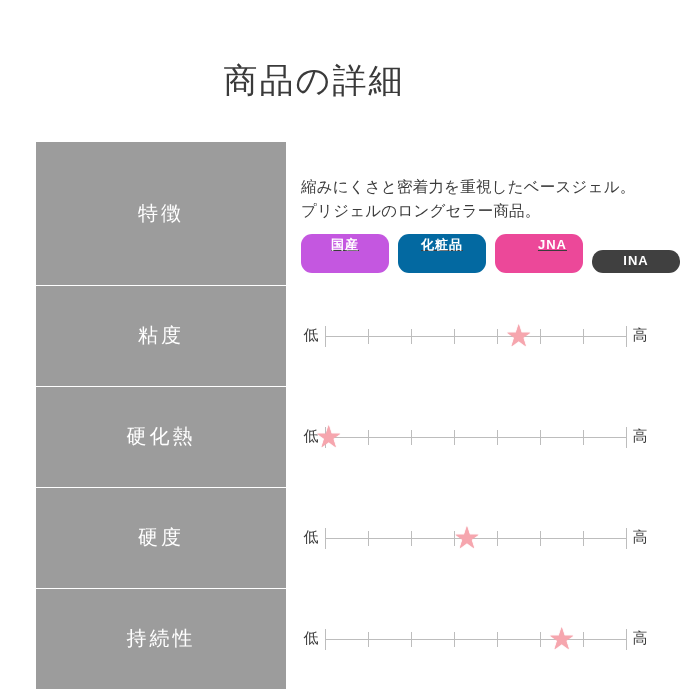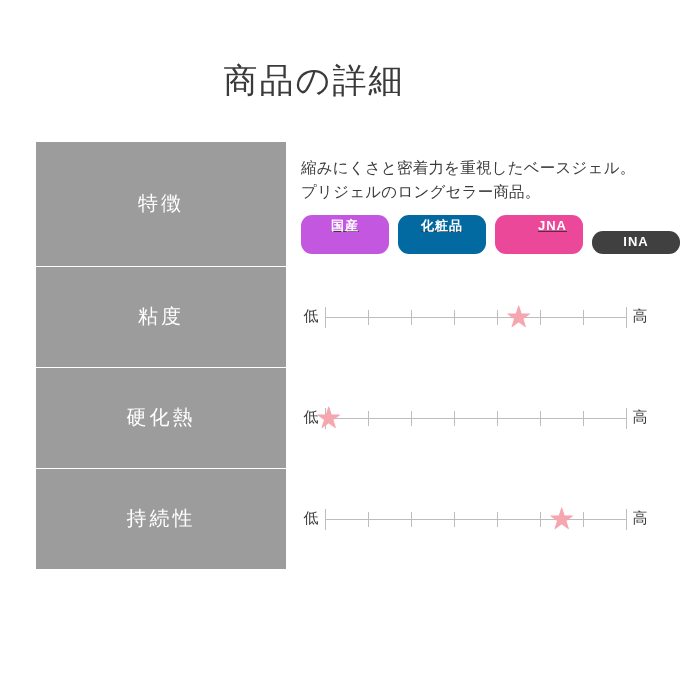--- a/index.html
+++ b/index.html
@@ -64,20 +64,21 @@
     height: 100px;
   }
   .row-feature .label-cell { height: 104px; }
   .row-scale .label-cell { height: 100px; }
 
   .feature-text {
     font-size: 15.5px;
     line-height: 1.55;
     color: #3c3c3c;
     letter-spacing: 0.2px;
+    margin-top: 19px;
   }
   .tag-row {
     display: flex;
     gap: 9px;
     margin-top: 11px;
     text-decoration: underline;
   }
   .tag {
     display: inline-block;
     border-radius: 11px;
@@ -201,20 +202,41 @@
                 <span class="tick" style="left: 57.1429%;"></span>
                 <span class="tick" style="left: 71.4286%;"></span>
                 <span class="tick" style="left: 85.7143%;"></span>
                 <span class="star" style="left: 1.42857%; color: rgb(246, 166, 174);">★</span>
               </span>
             <span class="scale-end">高</span>
           </div>
         </td>
       </tr>
 
+      <tr class="row-scale">
+        <td class="label-cell">硬度</td>
+        <td class="value-cell">
+          <div class="scale">
+            <span class="scale-end">低</span>
+            <span class="scale-track">
+                <span class="axis"></span>
+                <span class="cap left"></span>
+                <span class="cap right"></span>
+                <span class="tick" style="left: 14.2857%;"></span>
+                <span class="tick" style="left: 28.5714%;"></span>
+                <span class="tick" style="left: 42.8571%;"></span>
+                <span class="tick" style="left: 57.1429%;"></span>
+                <span class="tick" style="left: 71.4286%;"></span>
+                <span class="tick" style="left: 85.7143%;"></span>
+                <span class="star" style="left: 47.1429%; color: rgb(246, 166, 174);">★</span>
+              </span>
+            <span class="scale-end">高</span>
+          </div>
+        </td>
+      </tr>
 
       <tr class="row-scale">
         <td class="label-cell">持続性</td>
         <td class="value-cell">
           <div class="scale">
             <span class="scale-end">低</span>
             <span class="scale-track">
                 <span class="axis"></span>
                 <span class="cap left"></span>
                 <span class="cap right"></span>

